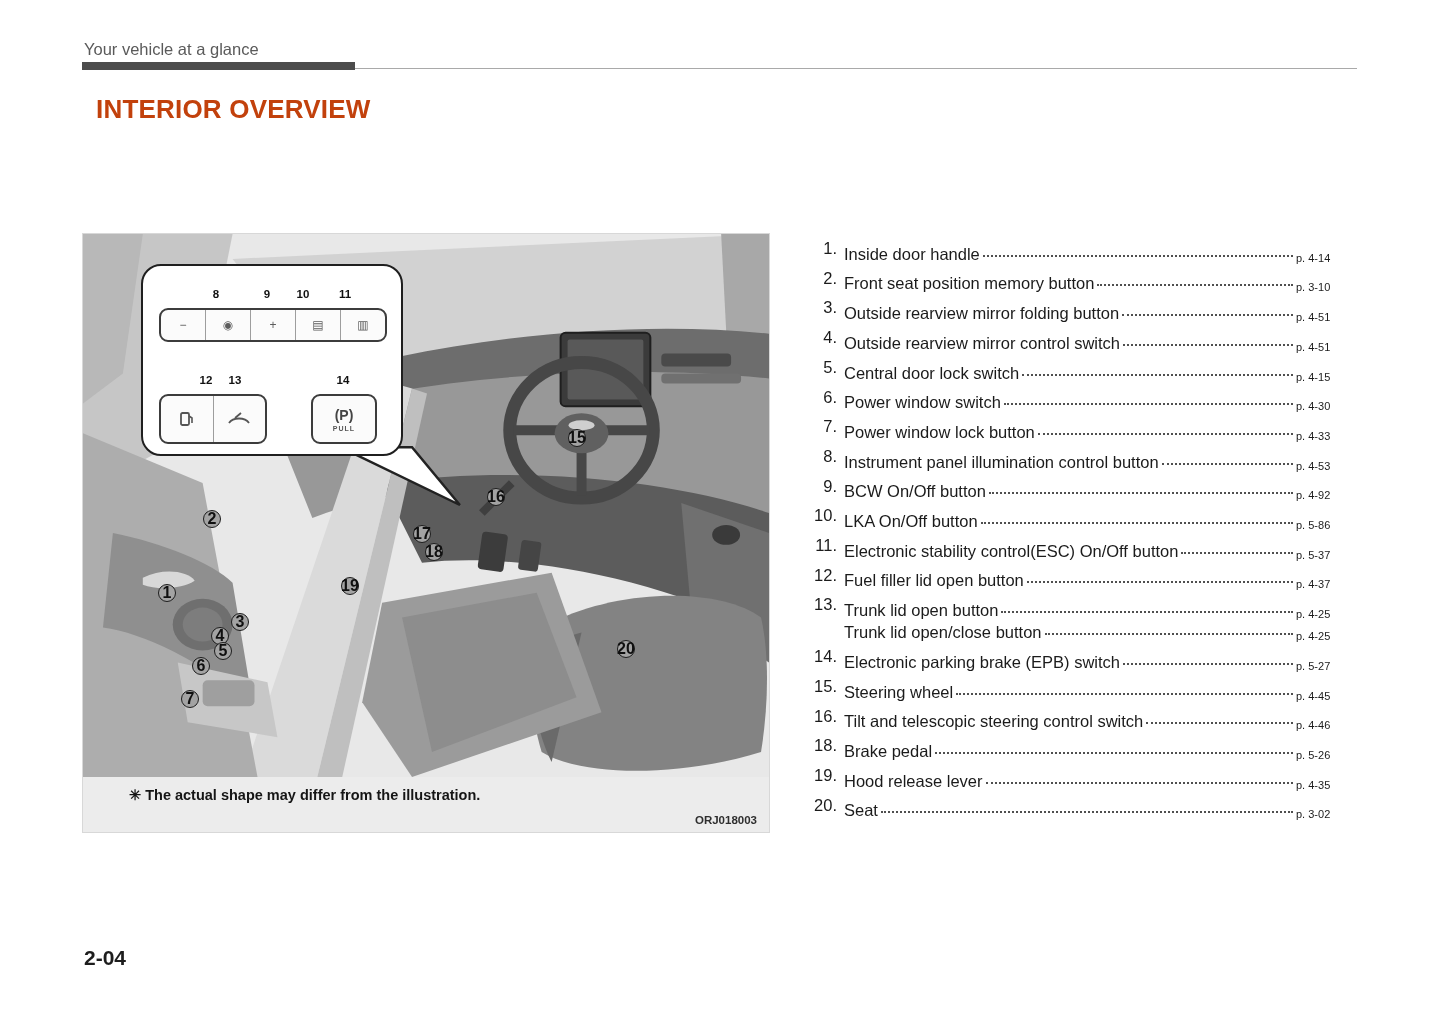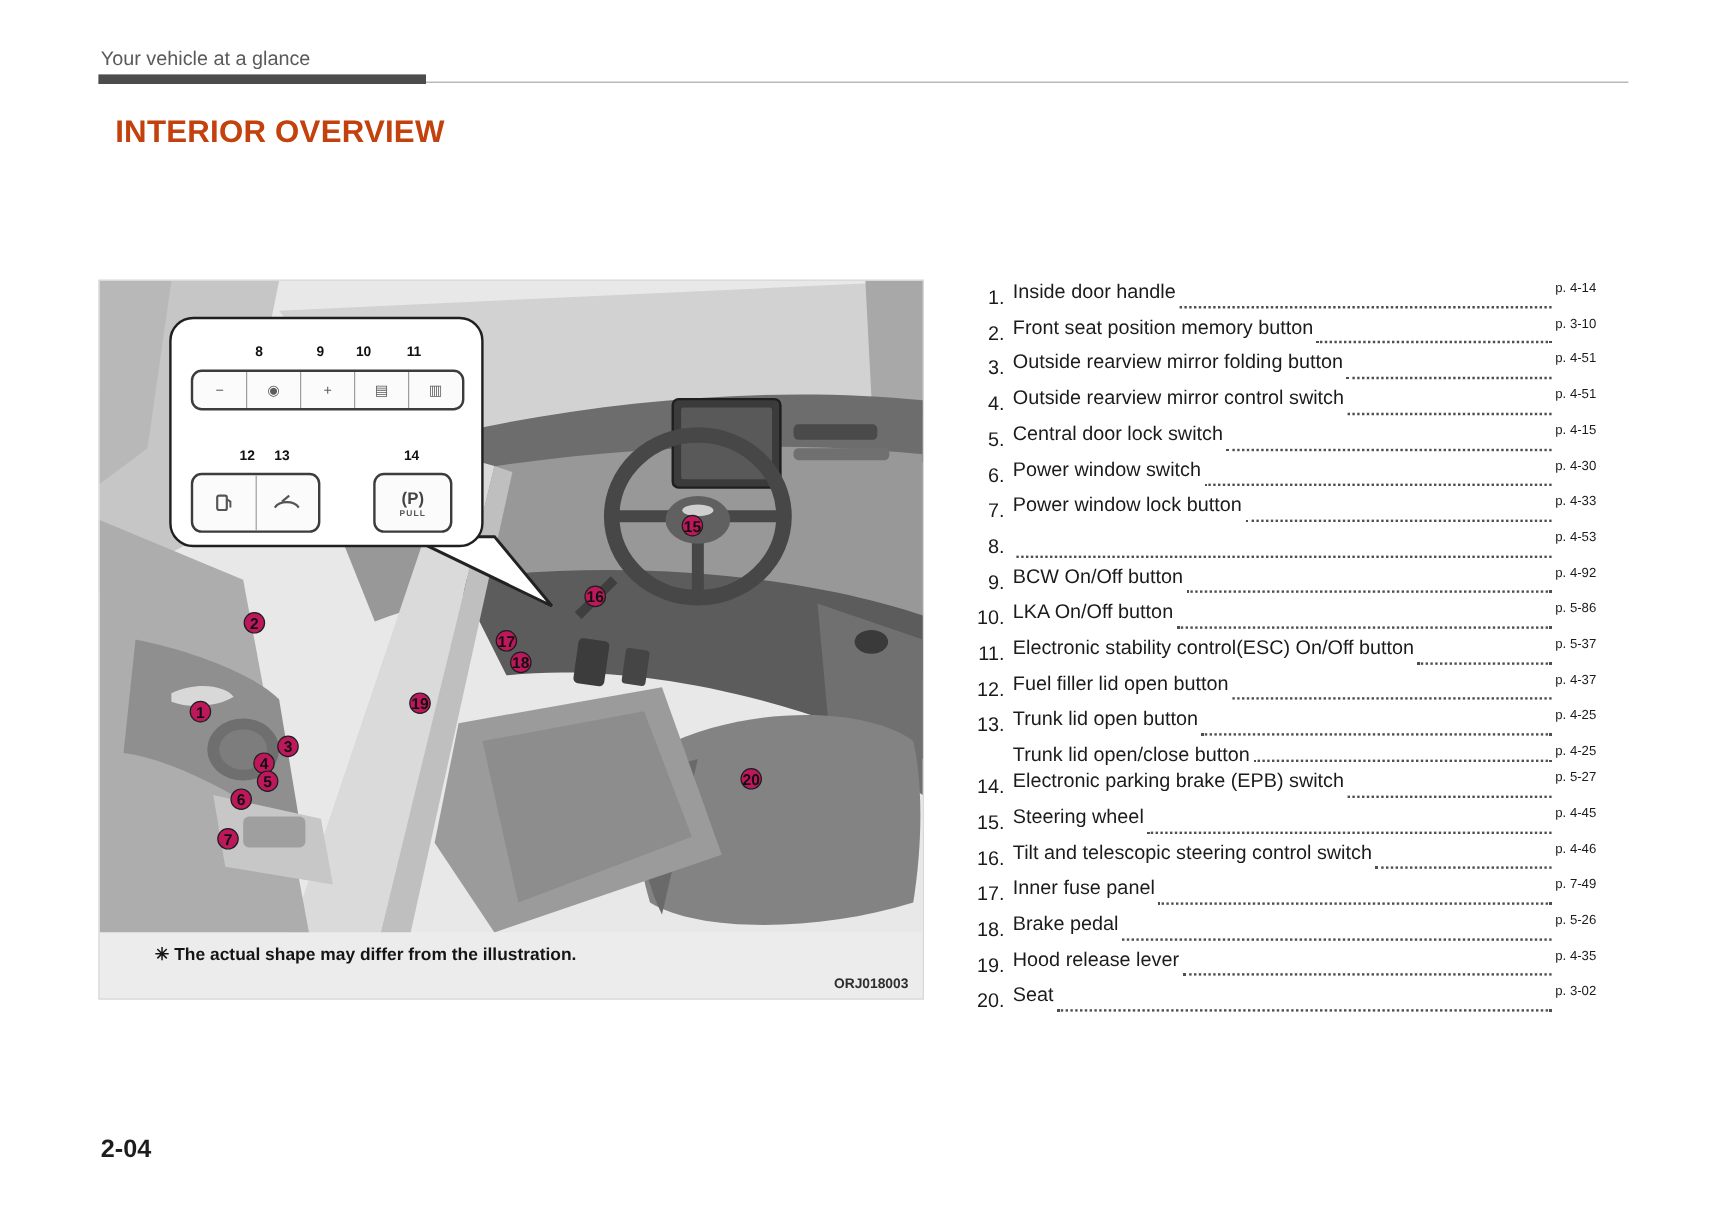--- a/index.html
+++ b/index.html
@@ -21,31 +21,31 @@
   .btnbar .cell{flex:1;display:flex;align-items:center;justify-content:center;font-size:12px;color:#5c5c5c;border-right:1.5px solid #9d9d9d}
   .btnbar .cell:last-child{border-right:none}
   .btngroup{position:absolute;border:2px solid #3c3c3c;border-radius:9px;background:#fbfbfb;display:flex;overflow:hidden}
   .group-a{left:16px;top:128px;width:108px;height:50px}
   .group-a .cell{flex:1;display:flex;align-items:center;justify-content:center;border-right:1.5px solid #9d9d9d}
   .group-a .cell:last-child{border-right:none}
   .group-b{left:168px;top:128px;width:66px;height:50px;flex-direction:column;align-items:center;justify-content:center;gap:2px}
   .epb-p{font-size:14px;font-weight:700;color:#444}
   .epb-pull{font-size:7px;letter-spacing:1px;color:#555;font-weight:700}
 
-  .callout{position:absolute;width:18px;height:18px;border-radius:50%;background:#be185d;border:1.6px solid #1d1d1d;color:#101010;font-size:13px;font-weight:700;display:flex;align-items:center;justify-content:center;transform:translate(-50%,-50%);z-index:4;line-height:1}
+  .callout{position:absolute;width:18px;height:18px;border-radius:50%;background:#a3a3a3;border:1.6px solid #1d1d1d;color:#101010;font-size:16px;font-weight:700;display:flex;align-items:center;justify-content:center;transform:translate(-50%,-50%);z-index:4;line-height:1}
 
   .caption{position:absolute;left:0;right:0;bottom:0;height:55px}
   .note{position:absolute;left:46px;top:10px;font-size:14.5px;font-weight:700;color:#151515}
   .figcode{position:absolute;right:12px;bottom:6px;font-size:11.5px;font-weight:700;color:#2e2e2e}
 
   .index{position:absolute;left:800px;top:234px;width:556px}
   .row{display:flex}
   .num{width:44px;text-align:right;padding-right:7px;font-size:16.5px;color:#1b1b1b;line-height:29.7px;flex-shrink:0}
   .body{flex:1;display:flex;flex-direction:column;min-width:0}
-  .line{display:flex;height:29.7px;align-items:flex-start}
+  .line{display:flex;height:29.7px;align-items:flex-end}
   .line.sub{height:22px}
   .label{font-size:16.5px;color:#1b1b1b;white-space:nowrap}
   .leader{flex:1;min-width:8px;border-bottom:2px dotted #4f4f4f;margin:0 3px 7px 3px;align-self:flex-end}
   .pref{width:60px;font-size:11px;color:#1b1b1b;white-space:nowrap;flex-shrink:0}
 
   .pagenum{position:absolute;left:84px;top:946px;font-size:21px;font-weight:700;color:#1d1d1d}
 </style>
 </head>
 <body>
 
@@ -249,20 +249,21 @@
         <span class="leader"></span>
         <span class="pref">p. 4-33</span>
       </span>
     </span>
   </div>
 
   <div class="row">
     <span class="num">8.</span>
     <span class="body">
       <span class="line">
+        <span class="label">Instrument panel illumination control button</span>
         <span class="leader"></span>
         <span class="pref">p. 4-53</span>
       </span>
     </span>
   </div>
 
   <div class="row">
     <span class="num">9.</span>
     <span class="body">
       <span class="line">
@@ -348,30 +349,20 @@
     <span class="num">16.</span>
     <span class="body">
       <span class="line">
         <span class="label">Tilt and telescopic steering control switch</span>
         <span class="leader"></span>
         <span class="pref">p. 4-46</span>
       </span>
     </span>
   </div>
 
-  <div class="row">
-    <span class="num">17.</span>
-    <span class="body">
-      <span class="line">
-        <span class="label">Inner fuse panel</span>
-        <span class="leader"></span>
-        <span class="pref">p. 7-49</span>
-      </span>
-    </span>
-  </div>
 
   <div class="row">
     <span class="num">18.</span>
     <span class="body">
       <span class="line">
         <span class="label">Brake pedal</span>
         <span class="leader"></span>
         <span class="pref">p. 5-26</span>
       </span>
     </span>

